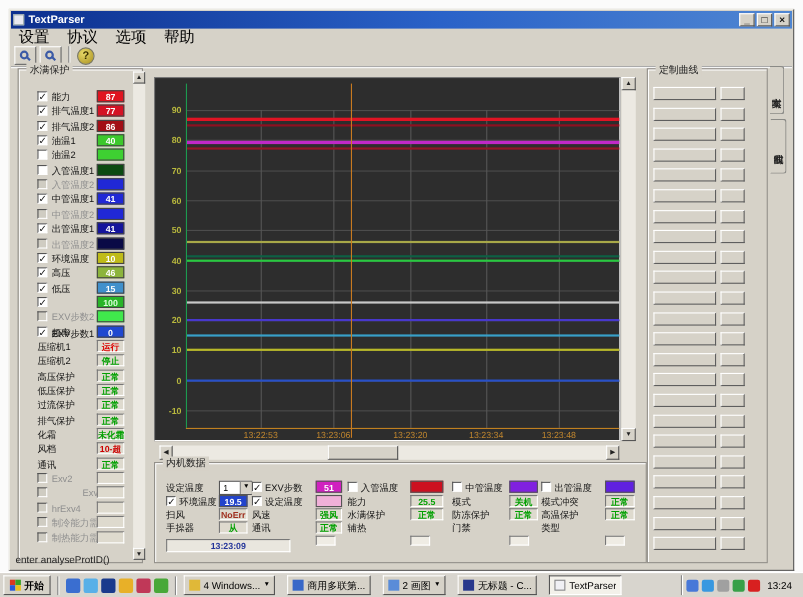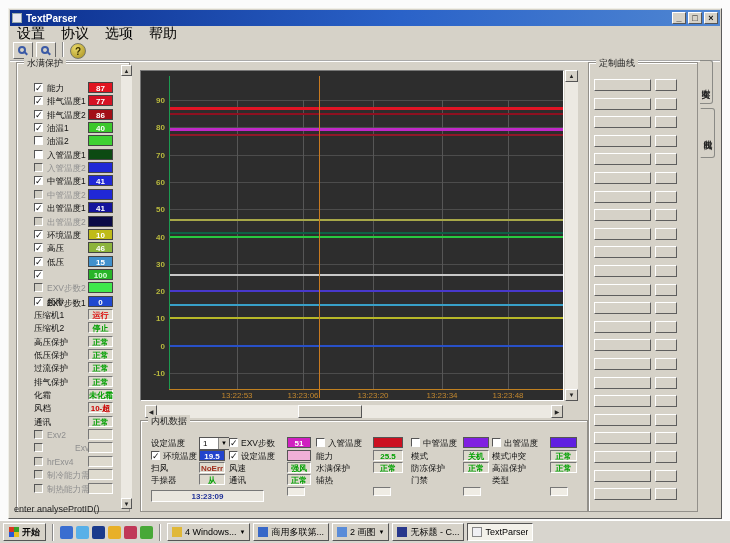--- a/index.html
+++ b/index.html
@@ -469,21 +469,21 @@
     <span class="tsep"></span>
     <span id="quicklaunch" style="display:flex;gap:3px">
         <div class="ql" style="background: rgb(58, 110, 208);"></div>
         <div class="ql" style="background: rgb(88, 176, 232);"></div>
         <div class="ql" style="background: rgb(26, 58, 140);"></div>
         <div class="ql" style="background: rgb(232, 176, 40);"></div>
         <div class="ql" style="background: rgb(192, 56, 88);"></div>
         <div class="ql" style="background: rgb(72, 168, 56);"></div>
       </span>
     <span class="tsep"></span>
-    <span id="taskbtns" style="display:flex;gap:3px">
+    <span id="taskbtns" style="display:flex;gap:11px">
         <div class="taskbtn">
           <div class="ticon" style="background: rgb(224, 184, 56);"></div>
           <span style="overflow: hidden; white-space: nowrap;">4 Windows...</span>
           <span style="font-size: 6px;">▼</span>
         </div>
         <div class="taskbtn">
           <div class="ticon" style="background: rgb(56, 104, 200);"></div>
           <span style="overflow: hidden; white-space: nowrap;">商用多联第...</span>
         </div>
         <div class="taskbtn">
@@ -493,14 +493,24 @@
         </div>
         <div class="taskbtn">
           <div class="ticon" style="background: rgb(40, 56, 140);"></div>
           <span style="overflow: hidden; white-space: nowrap; text-align: center;">无标题 - C...</span>
         </div>
         <div class="taskbtn active">
           <div class="ticon" style="background: rgb(240, 240, 244); border: 1px solid rgb(136, 136, 136);"></div>
           <span style="overflow: hidden; white-space: nowrap;">TextParser</span>
         </div>
       </span>
+    <span id="tray">
+      <span id="trayicons" style="display:flex;gap:3px">
+          <div class="trayicon" style="background: rgb(72, 120, 216);"></div>
+          <div class="trayicon" style="background: rgb(56, 152, 224);"></div>
+          <div class="trayicon" style="background: rgb(160, 160, 160);"></div>
+          <div class="trayicon" style="background: rgb(56, 160, 72);"></div>
+          <div class="trayicon" style="background: rgb(216, 32, 32);"></div>
+        </span>
+      <span id="clock">13:24</span>
+    </span>
   </div>
 </div>
 
 </body></html>

